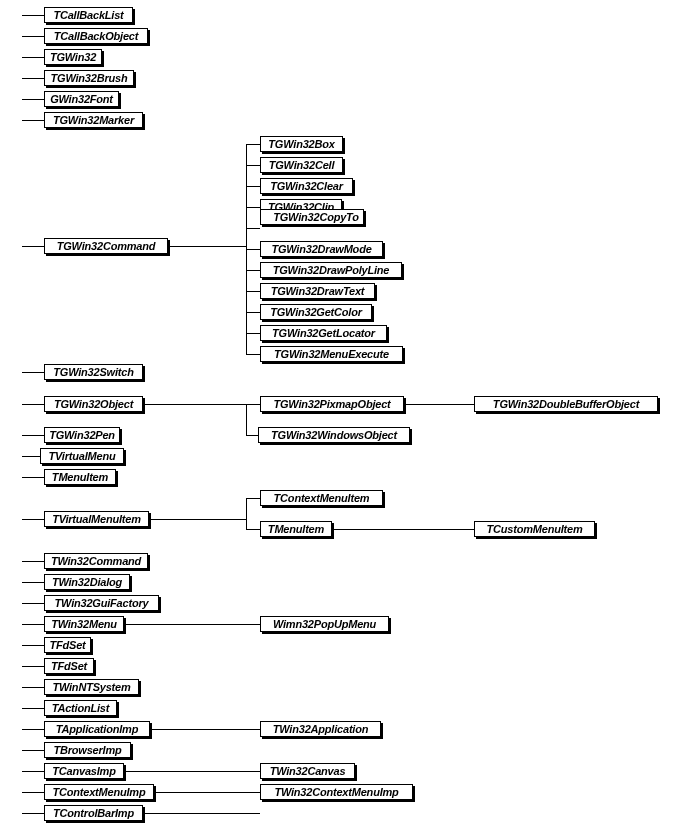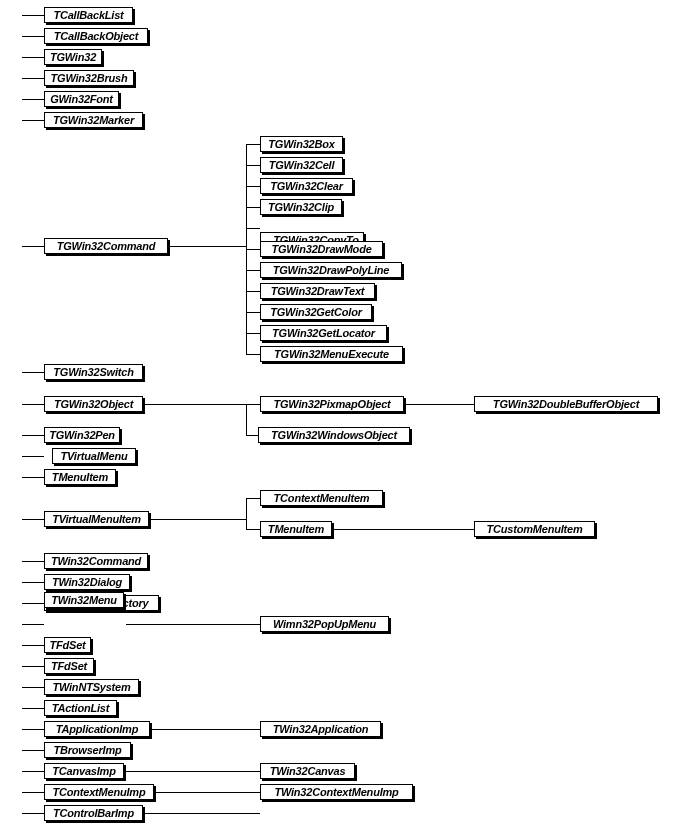--- a/index.html
+++ b/index.html
@@ -146,39 +146,39 @@
     </div>
     <div class="node" style="left: 44px; top: 364px; width: 99px;">
       <span class="label">TGWin32Switch</span>
     </div>
     <div class="node" style="left: 44px; top: 396px; width: 99px;">
       <span class="label">TGWin32Object</span>
     </div>
     <div class="node" style="left: 44px; top: 427px; width: 76px;">
       <span class="label">TGWin32Pen</span>
     </div>
-    <div class="node" style="left: 52px; top: 448px; width: 84px;">
+    <div class="node" style="left: 40px; top: 448px; width: 84px;">
       <span class="label">TVirtualMenu</span>
     </div>
     <div class="node" style="left: 44px; top: 469px; width: 72px;">
       <span class="label">TMenuItem</span>
     </div>
     <div class="node" style="left: 44px; top: 511px; width: 105px;">
       <span class="label">TVirtualMenuItem</span>
     </div>
     <div class="node" style="left: 44px; top: 553px; width: 104px;">
       <span class="label">TWin32Command</span>
     </div>
     <div class="node" style="left: 44px; top: 574px; width: 86px;">
       <span class="label">TWin32Dialog</span>
     </div>
     <div class="node" style="left: 44px; top: 595px; width: 115px;">
       <span class="label">TWin32GuiFactory</span>
     </div>
-    <div class="node" style="left: 44px; top: 592px; width: 80px;">
+    <div class="node" style="left: 44px; top: 616px; width: 80px;">
       <span class="label">TWin32Menu</span>
     </div>
     <div class="node" style="left: 44px; top: 637px; width: 47px;">
       <span class="label">TFdSet</span>
     </div>
     <div class="node" style="left: 44px; top: 658px; width: 50px;">
       <span class="label">TFdSet</span>
     </div>
     <div class="node" style="left: 44px; top: 679px; width: 95px;">
       <span class="label">TWinNTSystem</span>
@@ -206,21 +206,21 @@
     </div>
     <div class="node" style="left: 260px; top: 157px; width: 83px;">
       <span class="label">TGWin32Cell</span>
     </div>
     <div class="node" style="left: 260px; top: 178px; width: 93px;">
       <span class="label">TGWin32Clear</span>
     </div>
     <div class="node" style="left: 260px; top: 199px; width: 82px;">
       <span class="label">TGWin32Clip</span>
     </div>
-    <div class="node" style="left: 260px; top: 232px; width: 104px; padding-left: 8px;">
+    <div class="node" style="left: 260px; top: 209px; width: 104px; padding-left: 8px;">
       <span class="label">TGWin32CopyTo</span>
     </div>
     <div class="node" style="left: 260px; top: 241px; width: 123px;">
       <span class="label">TGWin32DrawMode</span>
     </div>
     <div class="node" style="left: 260px; top: 262px; width: 142px;">
       <span class="label">TGWin32DrawPolyLine</span>
     </div>
     <div class="node" style="left: 260px; top: 283px; width: 115px;">
       <span class="label">TGWin32DrawText</span>

